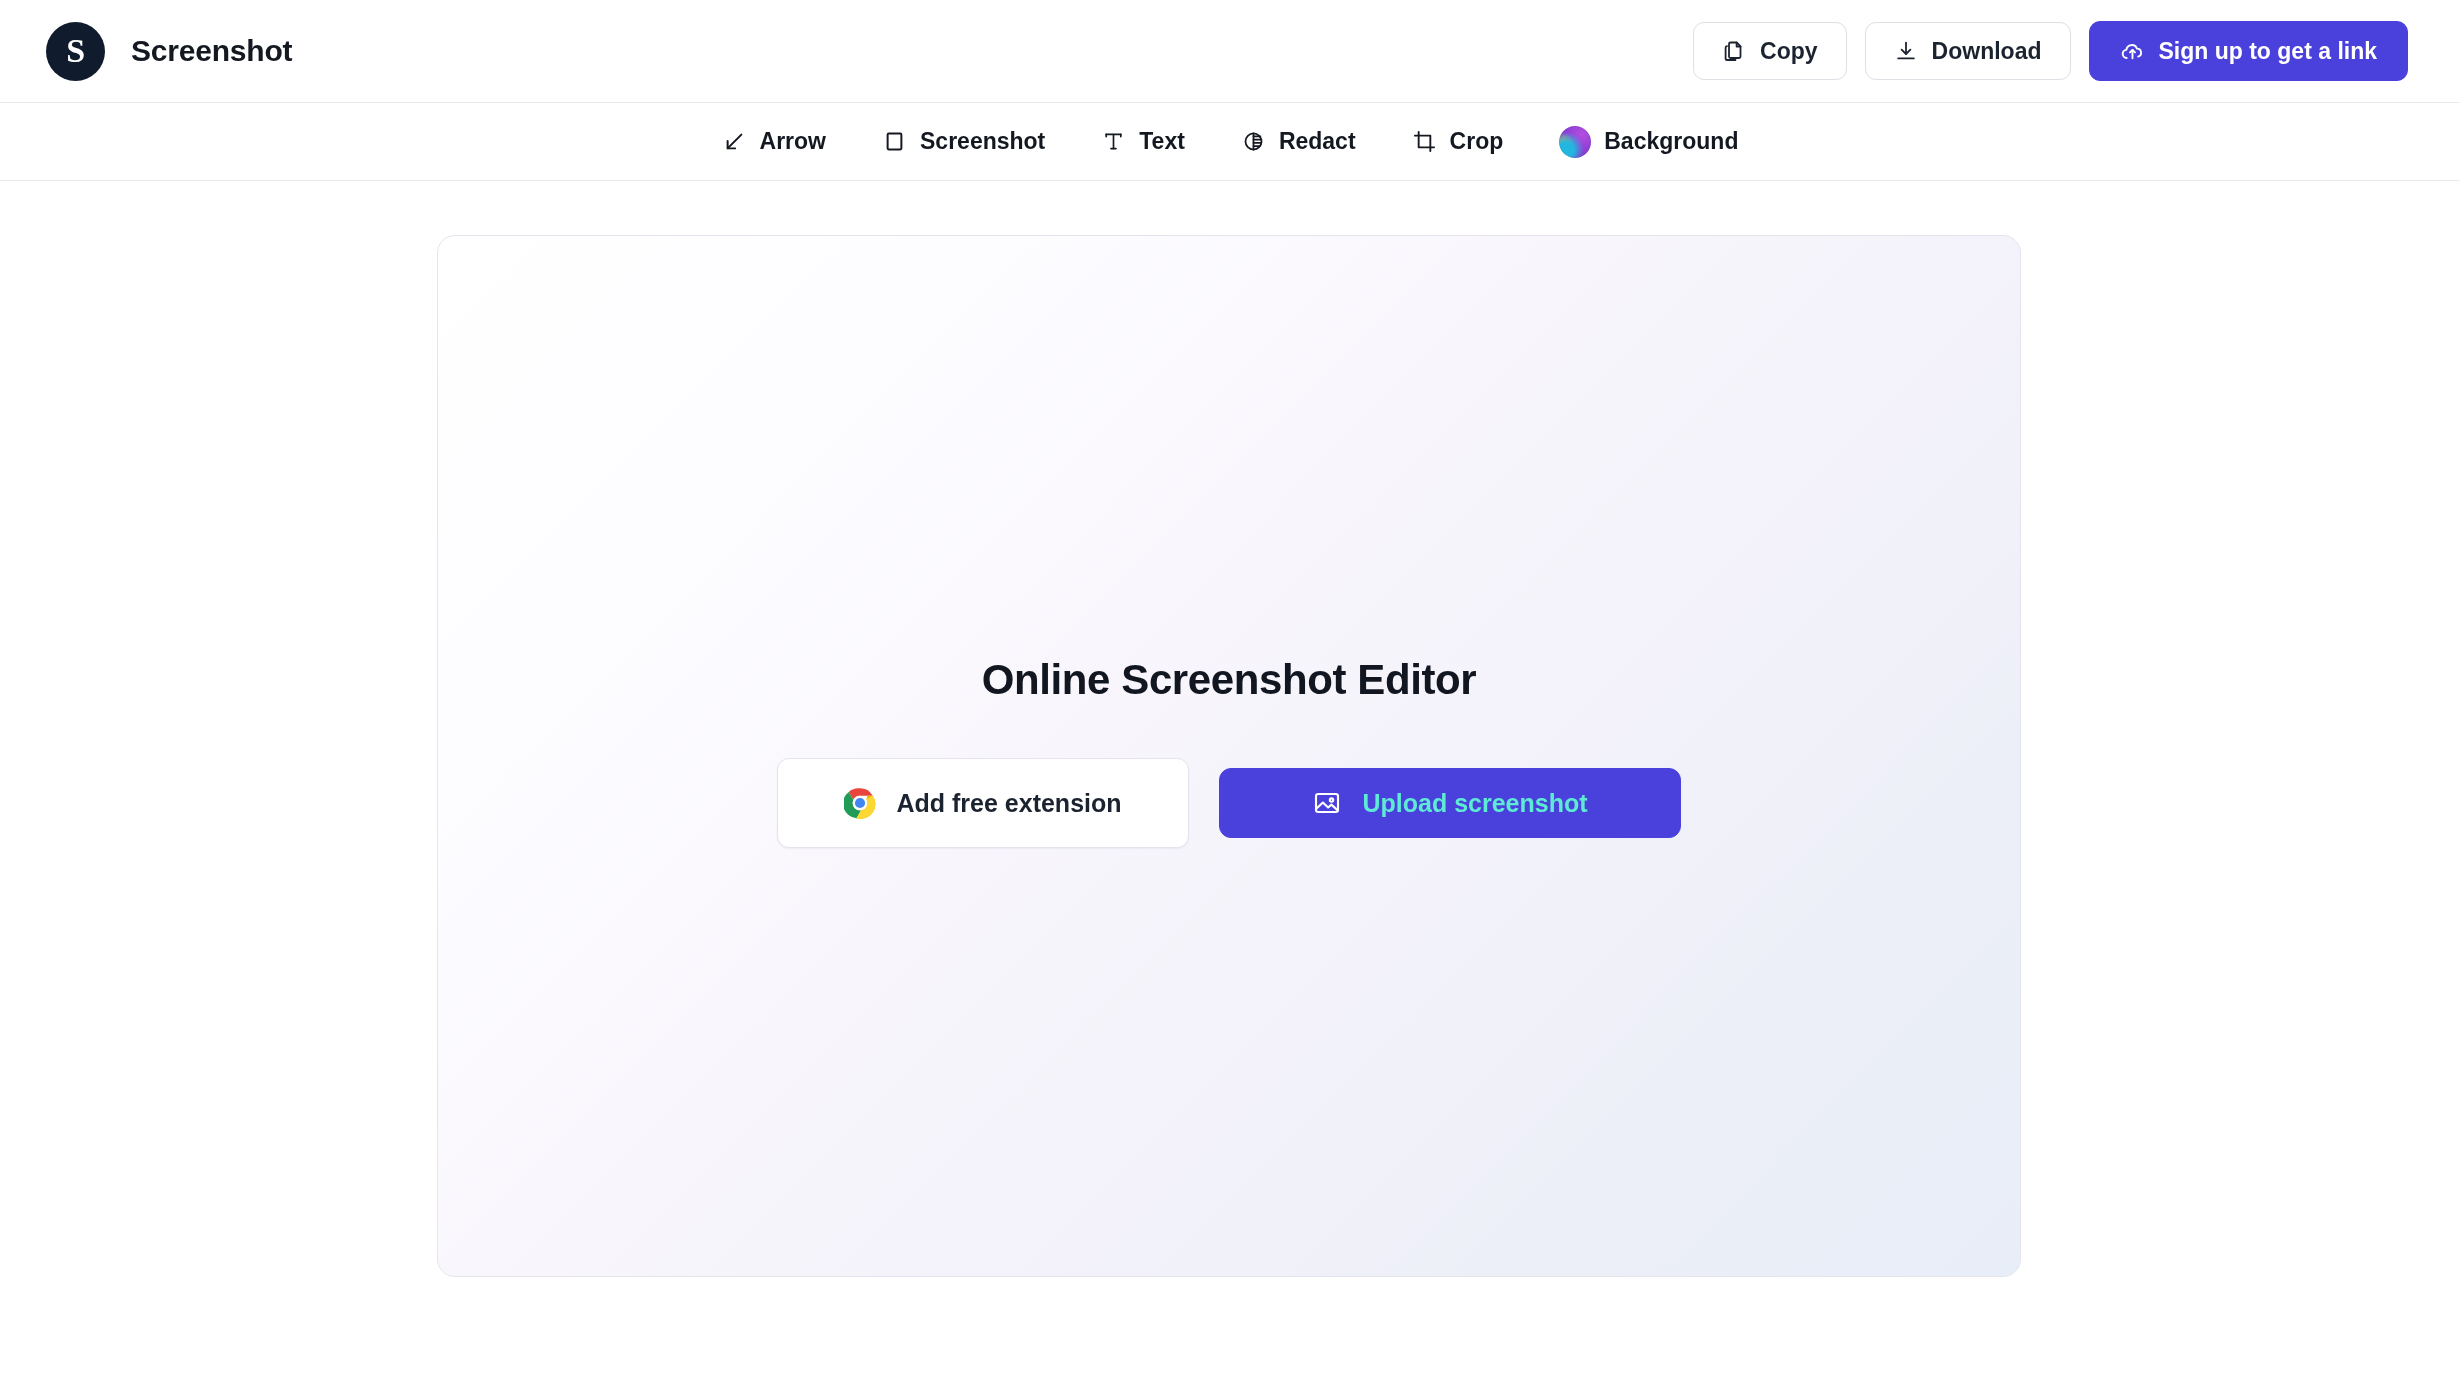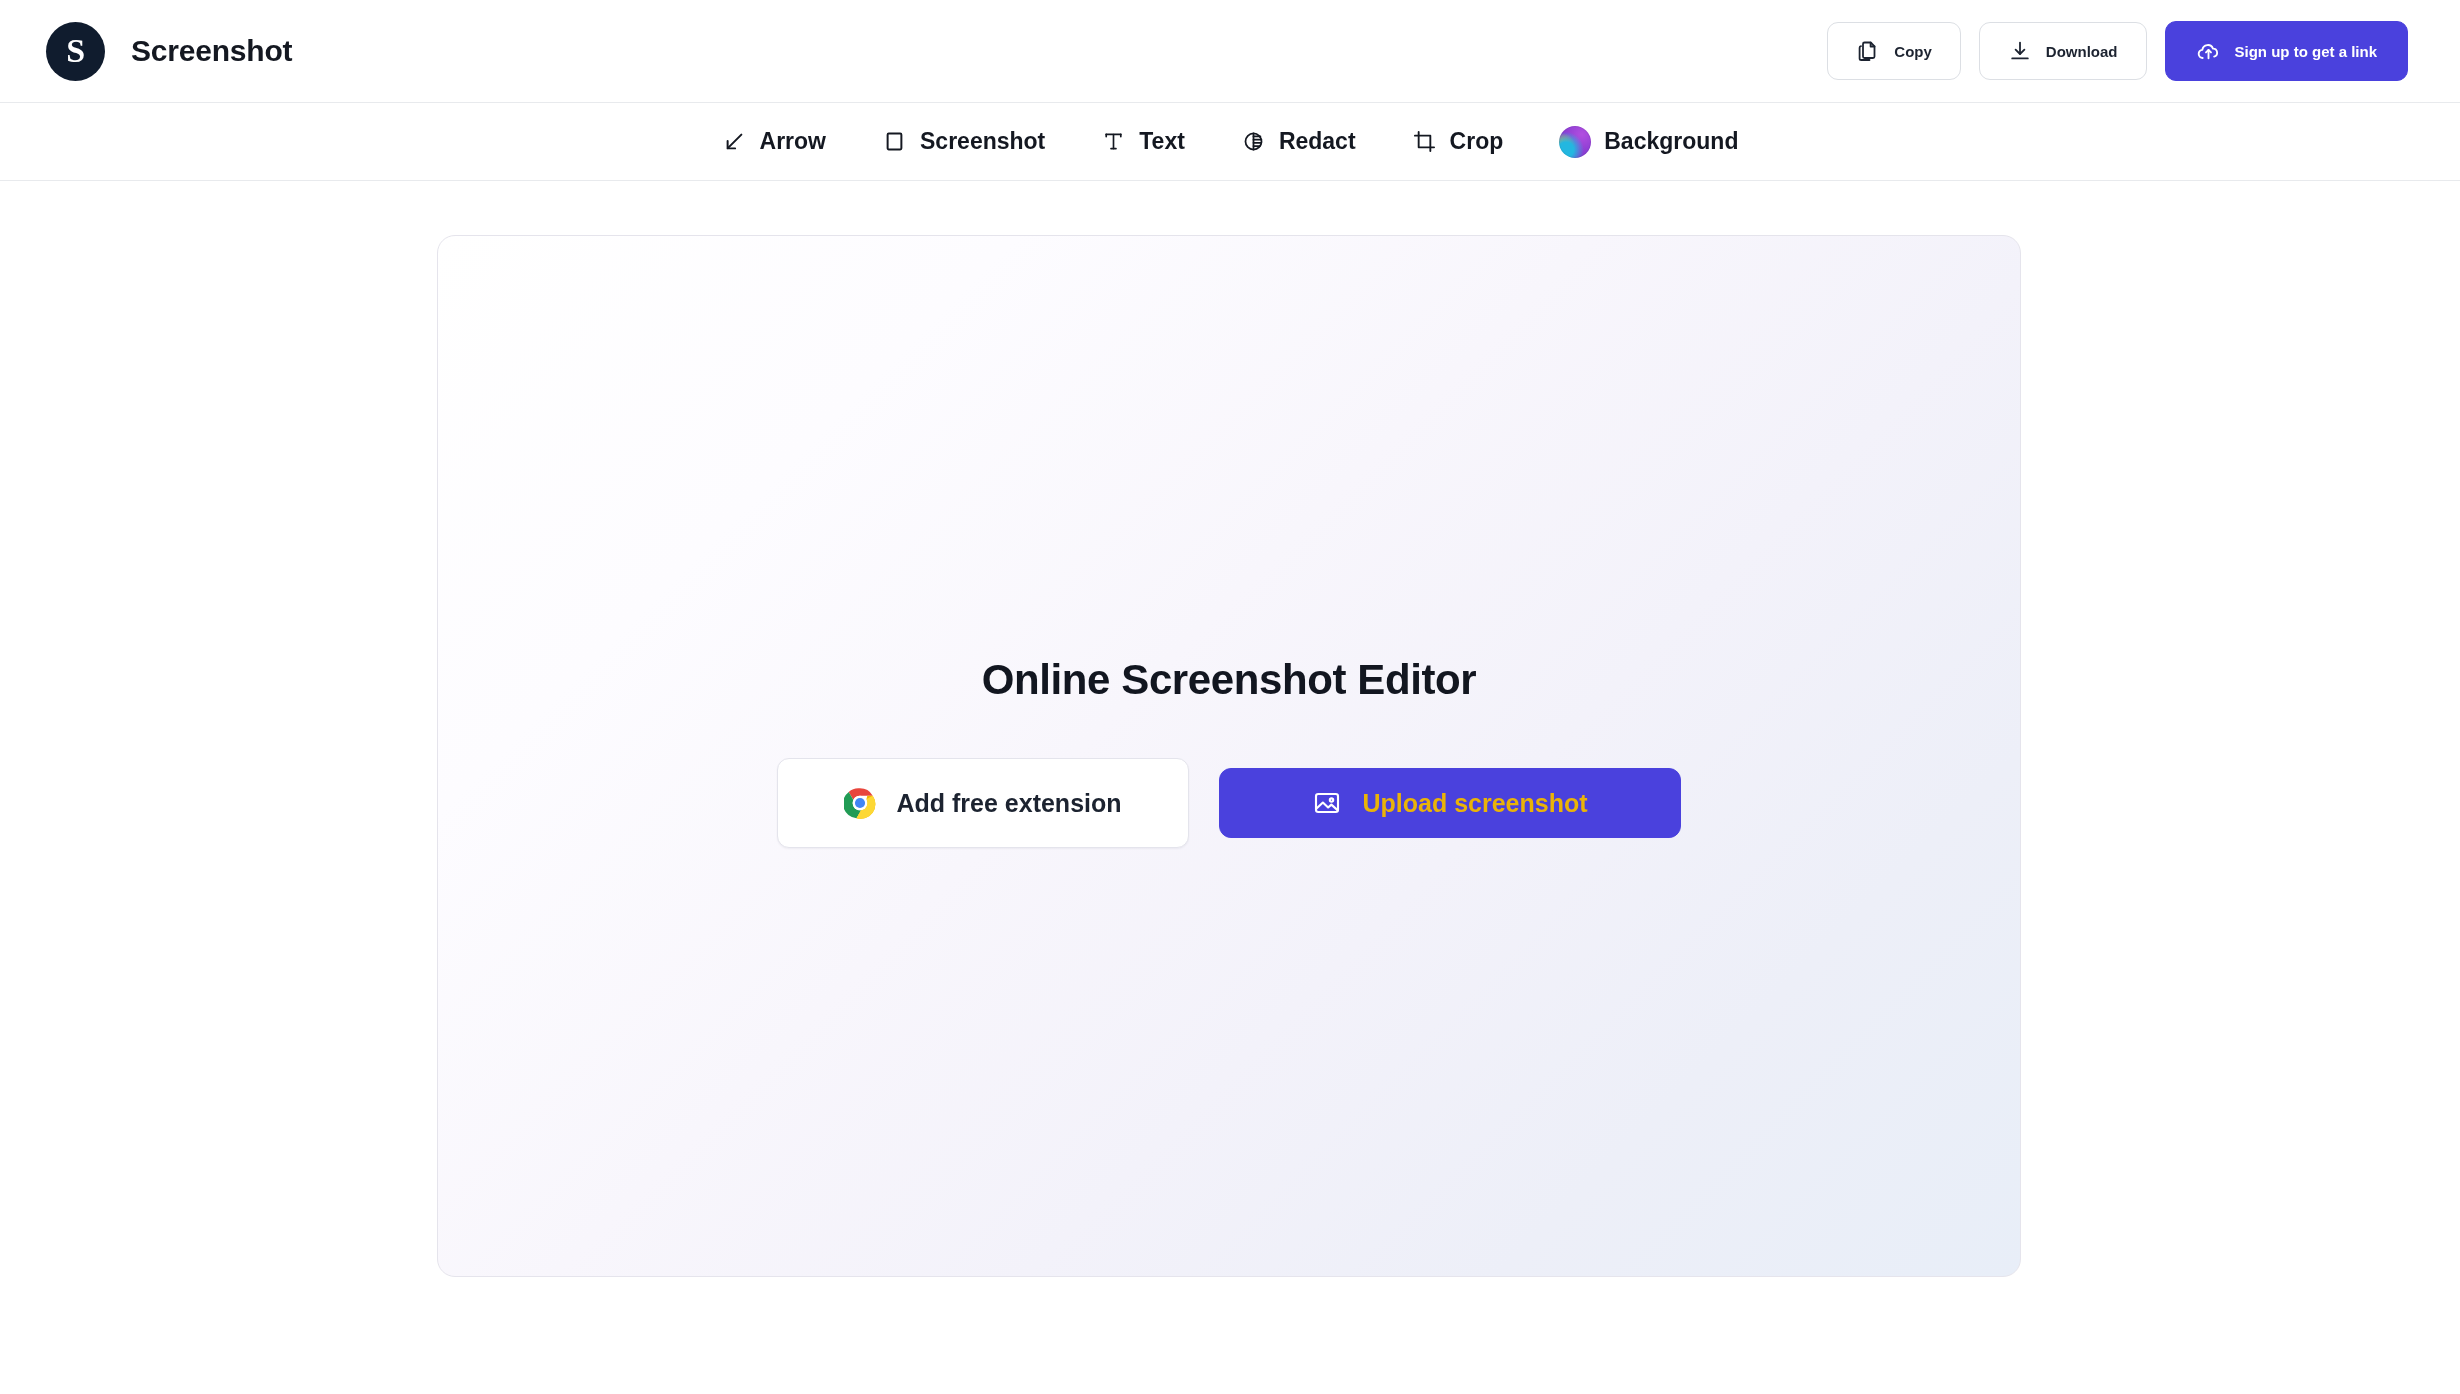--- a/index.html
+++ b/index.html
@@ -73,21 +73,21 @@
     align-items: center;
     gap: 18px;
   }
 
   .btn {
     display: inline-flex;
     align-items: center;
     justify-content: space-between;
     gap: 14px;
     border-radius: 11px;
-    font-size: 15px;
+    font-size: 23px;
     font-weight: bold;
     white-space: nowrap;
     cursor: pointer;
     user-select: none;
   }
 
   .btn-ghost {
     height: 58px;
     padding: 0 28px;
     background: #ffffff;
@@ -228,21 +228,21 @@
     white-space: nowrap;
   }
 
   .btn-cta-primary {
     height: 70px;
     padding: 0 34px;
     min-width: 462px;
     background: #4a41dd;
     border: 1px solid #4a41dd;
     border-radius: 12px;
-    color: #eab308;
+    color: #5eead4;
     font-size: 25px;
     font-weight: bold;
     display: inline-flex;
     align-items: center;
     justify-content: center;
     gap: 20px;
     cursor: pointer;
     white-space: nowrap;
   }
 

